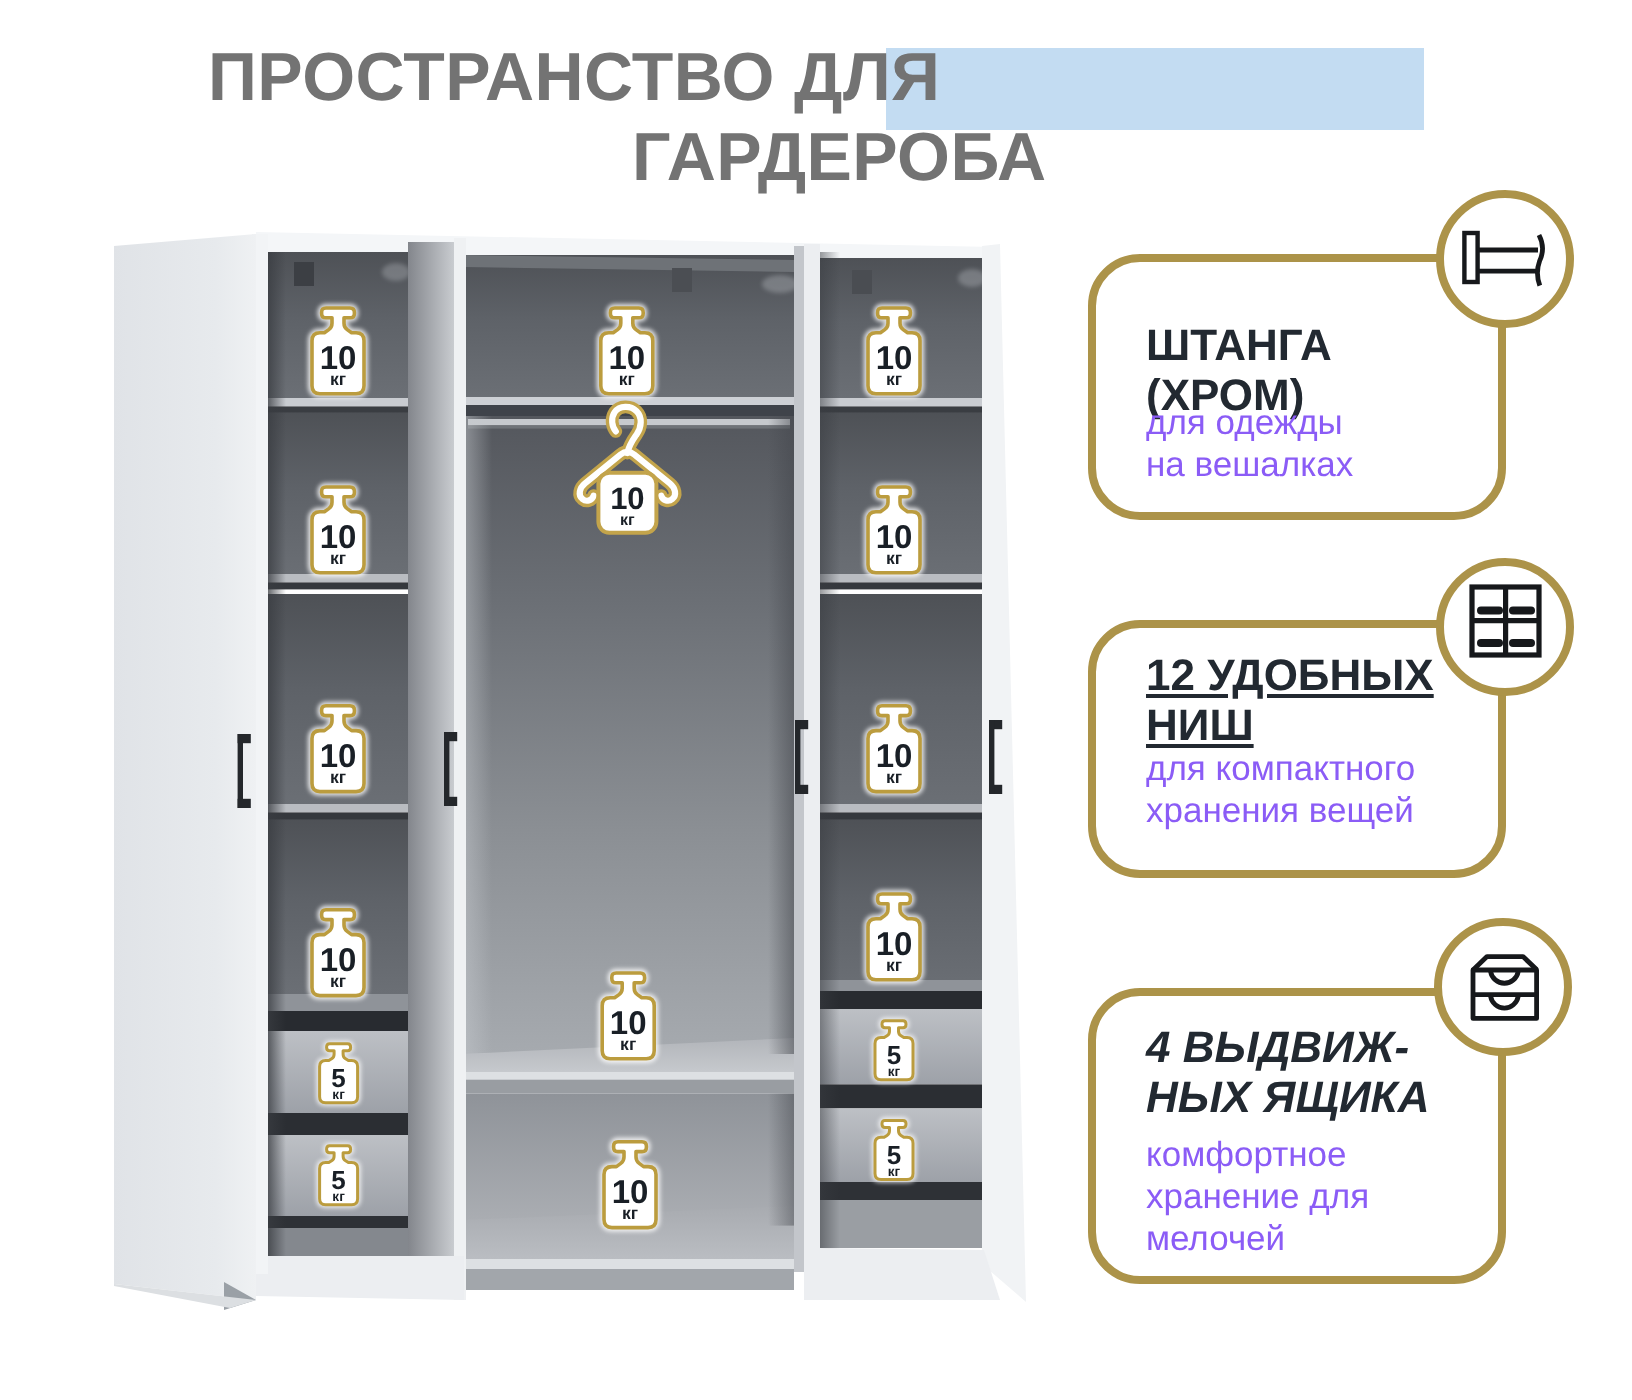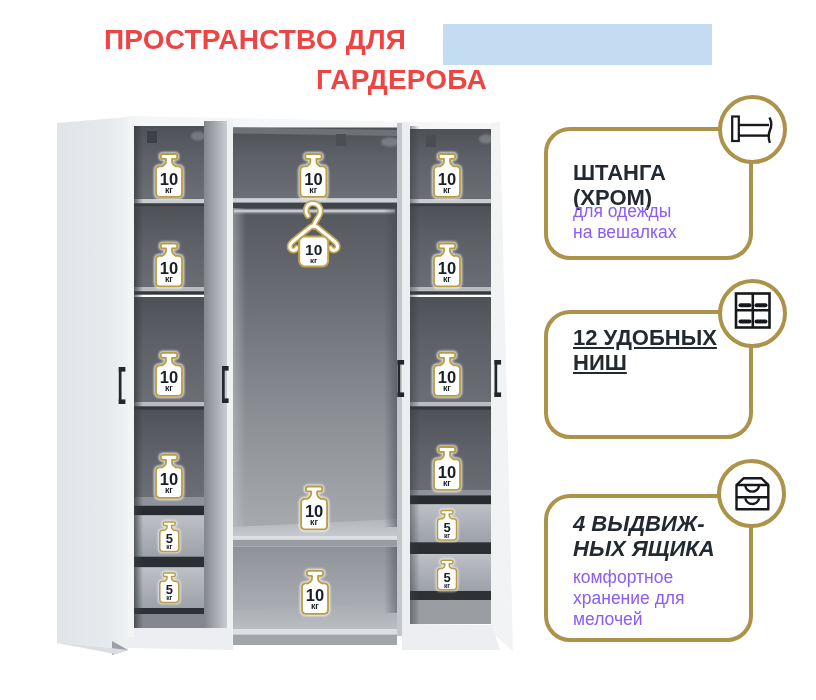--- a/index.html
+++ b/index.html
@@ -1,19 +1,19 @@
 <!DOCTYPE html>
 <html><head>
 <meta charset="utf-8">
 <style>
   html,body{margin:0;padding:0;background:#ffffff;}
   #page{position:relative;width:816px;height:700px;overflow:hidden;background:#ffffff;
         font-family:"Liberation Sans", sans-serif;}
-  .t1,.t2{position:absolute;white-space:nowrap;font-weight:bold;color:#ef4444;
-        font-size:28px;letter-spacing:0.2px;line-height:41px;}
+  .t1,.t2{position:absolute;white-space:nowrap;font-weight:bold;color:#737373;
+        font-size:34px;letter-spacing:0.2px;line-height:41px;}
   .hl{position:absolute;left:443px;top:24px;width:269px;height:41px;background:#c3dcf2;}
   .card{position:absolute;left:544px;width:209px;border:4px solid #ac9349;border-radius:26px;
         background:#ffffff;box-sizing:border-box;}
   .circ{position:absolute;width:69px;height:69px;border:4px solid #ac9349;border-radius:50%;
         background:#ffffff;box-sizing:border-box;}
   .ct{position:absolute;left:573px;font-weight:bold;color:#222931;font-size:22px;line-height:25px;}
   .cd{position:absolute;left:573px;font-weight:normal;color:#8b5cf6;font-size:17.5px;line-height:21px;}
 </style>
 </head>
 <body>
@@ -257,16 +257,17 @@
       <line x1="736.5" y1="497.3" x2="768.3" y2="497.3" stroke-width="2.4"></line>
       <path d="M745.3,485.8 a7,7 0 0 0 13.8,0" stroke-width="2.4"></path>
       <path d="M745.3,498.2 a7,7 0 0 0 13.8,0" stroke-width="2.4"></path>
     </g>
   </svg>
 
   <div class="ct" style="top:144.6px;margin-top:15px;">ШТАНГА<br>(ХРОМ)</div>
   <div class="cd" style="top:200.5px;">для одежды<br>на вешалках</div>
 
   <div class="ct" style="top:324.6px;text-decoration:underline;">12 УДОБНЫХ<br>НИШ</div>
+  <div class="cd" style="top:374.4px;">для компактного<br>хранения вещей</div>
 
   <div class="ct" style="top:510.6px;font-style:italic;">4 ВЫДВИЖ-<br>НЫХ ЯЩИКА</div>
   <div class="cd" style="top:567px;">комфортное<br>хранение для<br>мелочей</div>
 </div>
 
 </body></html>

